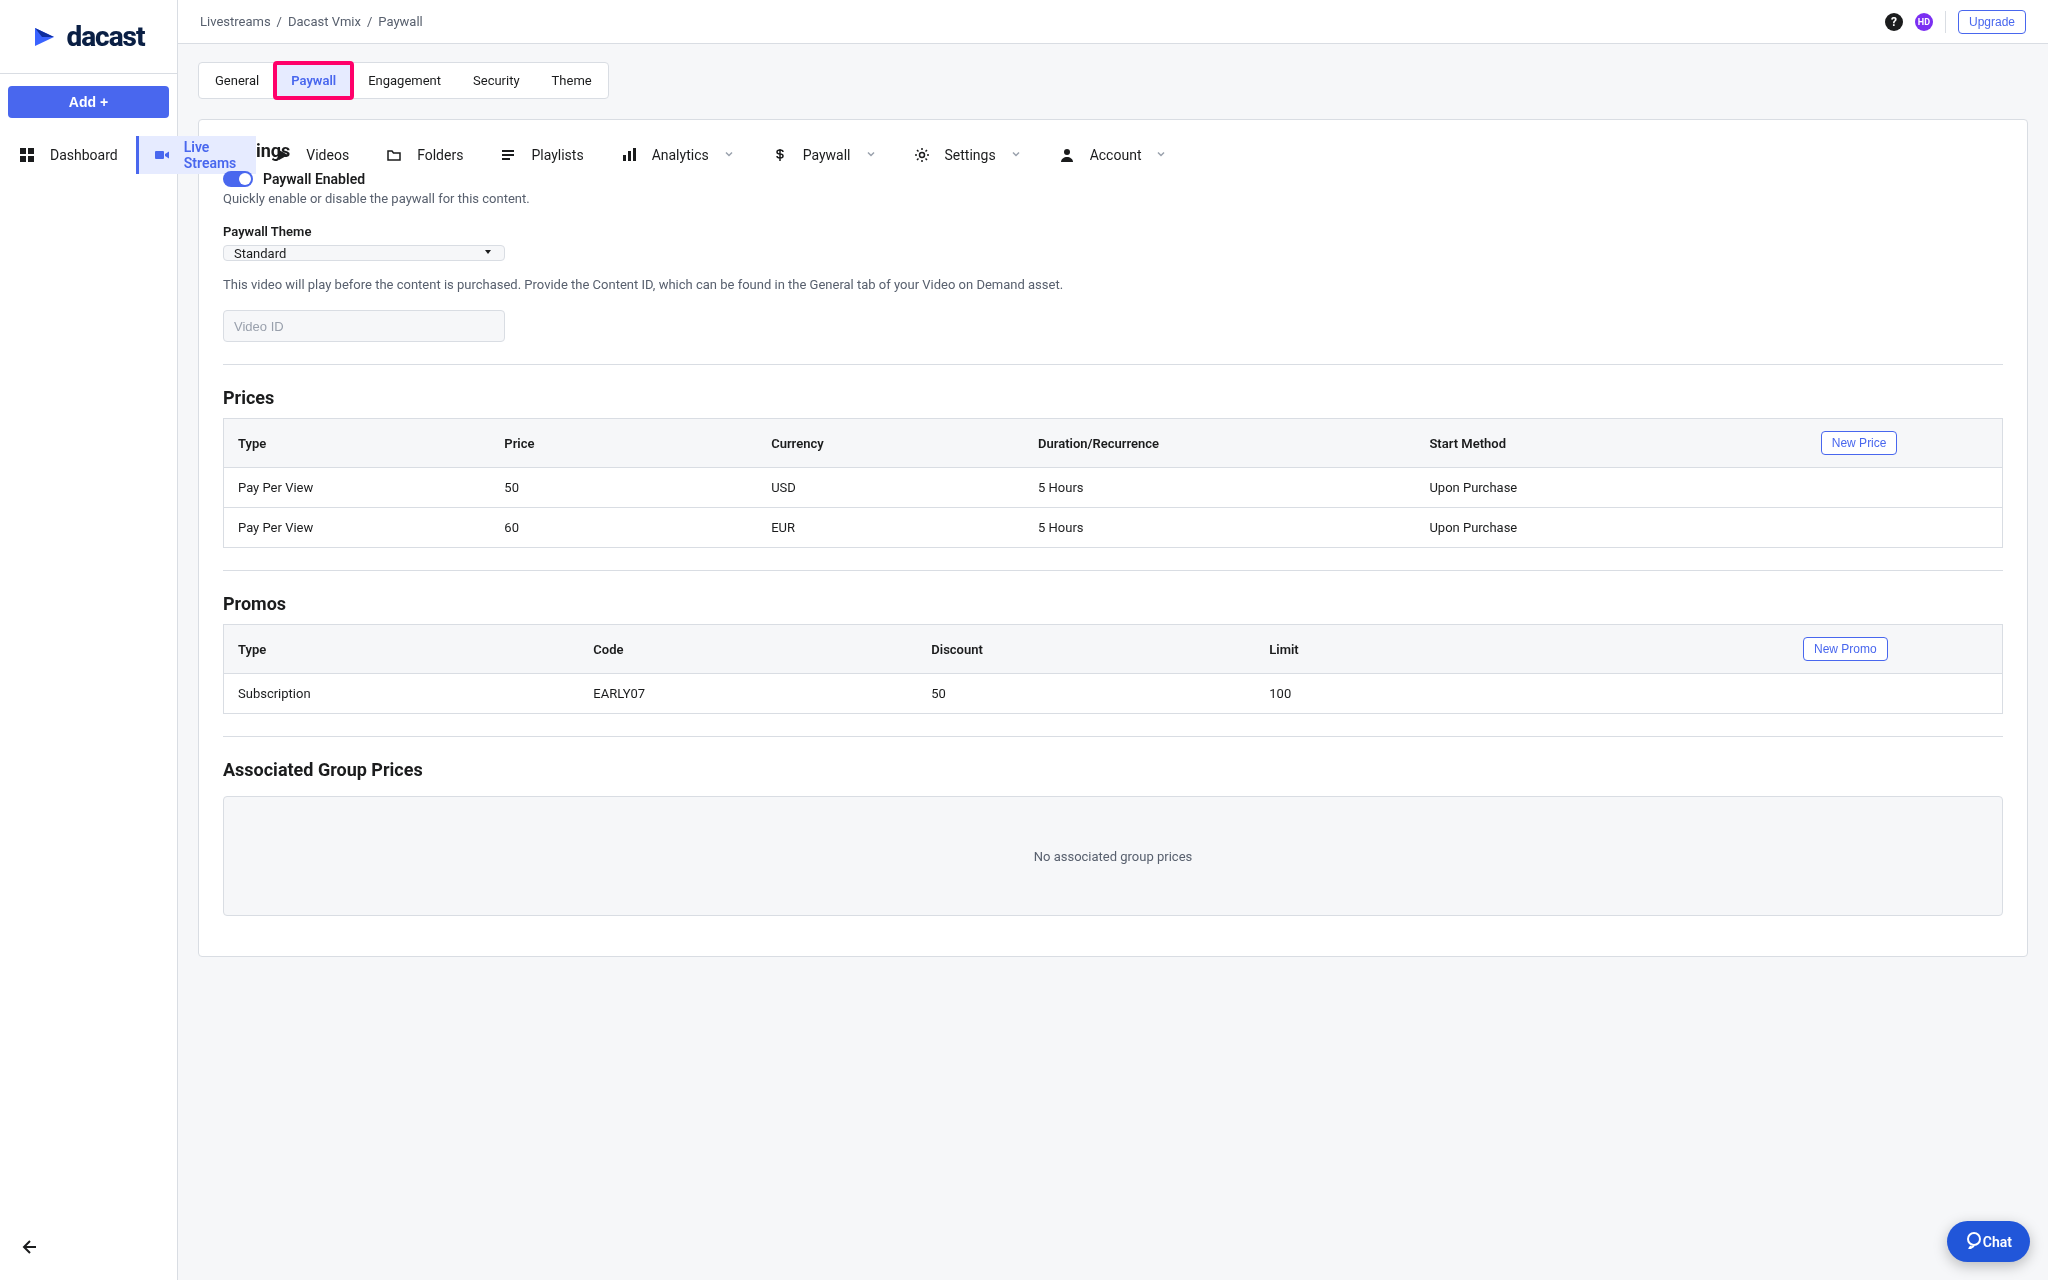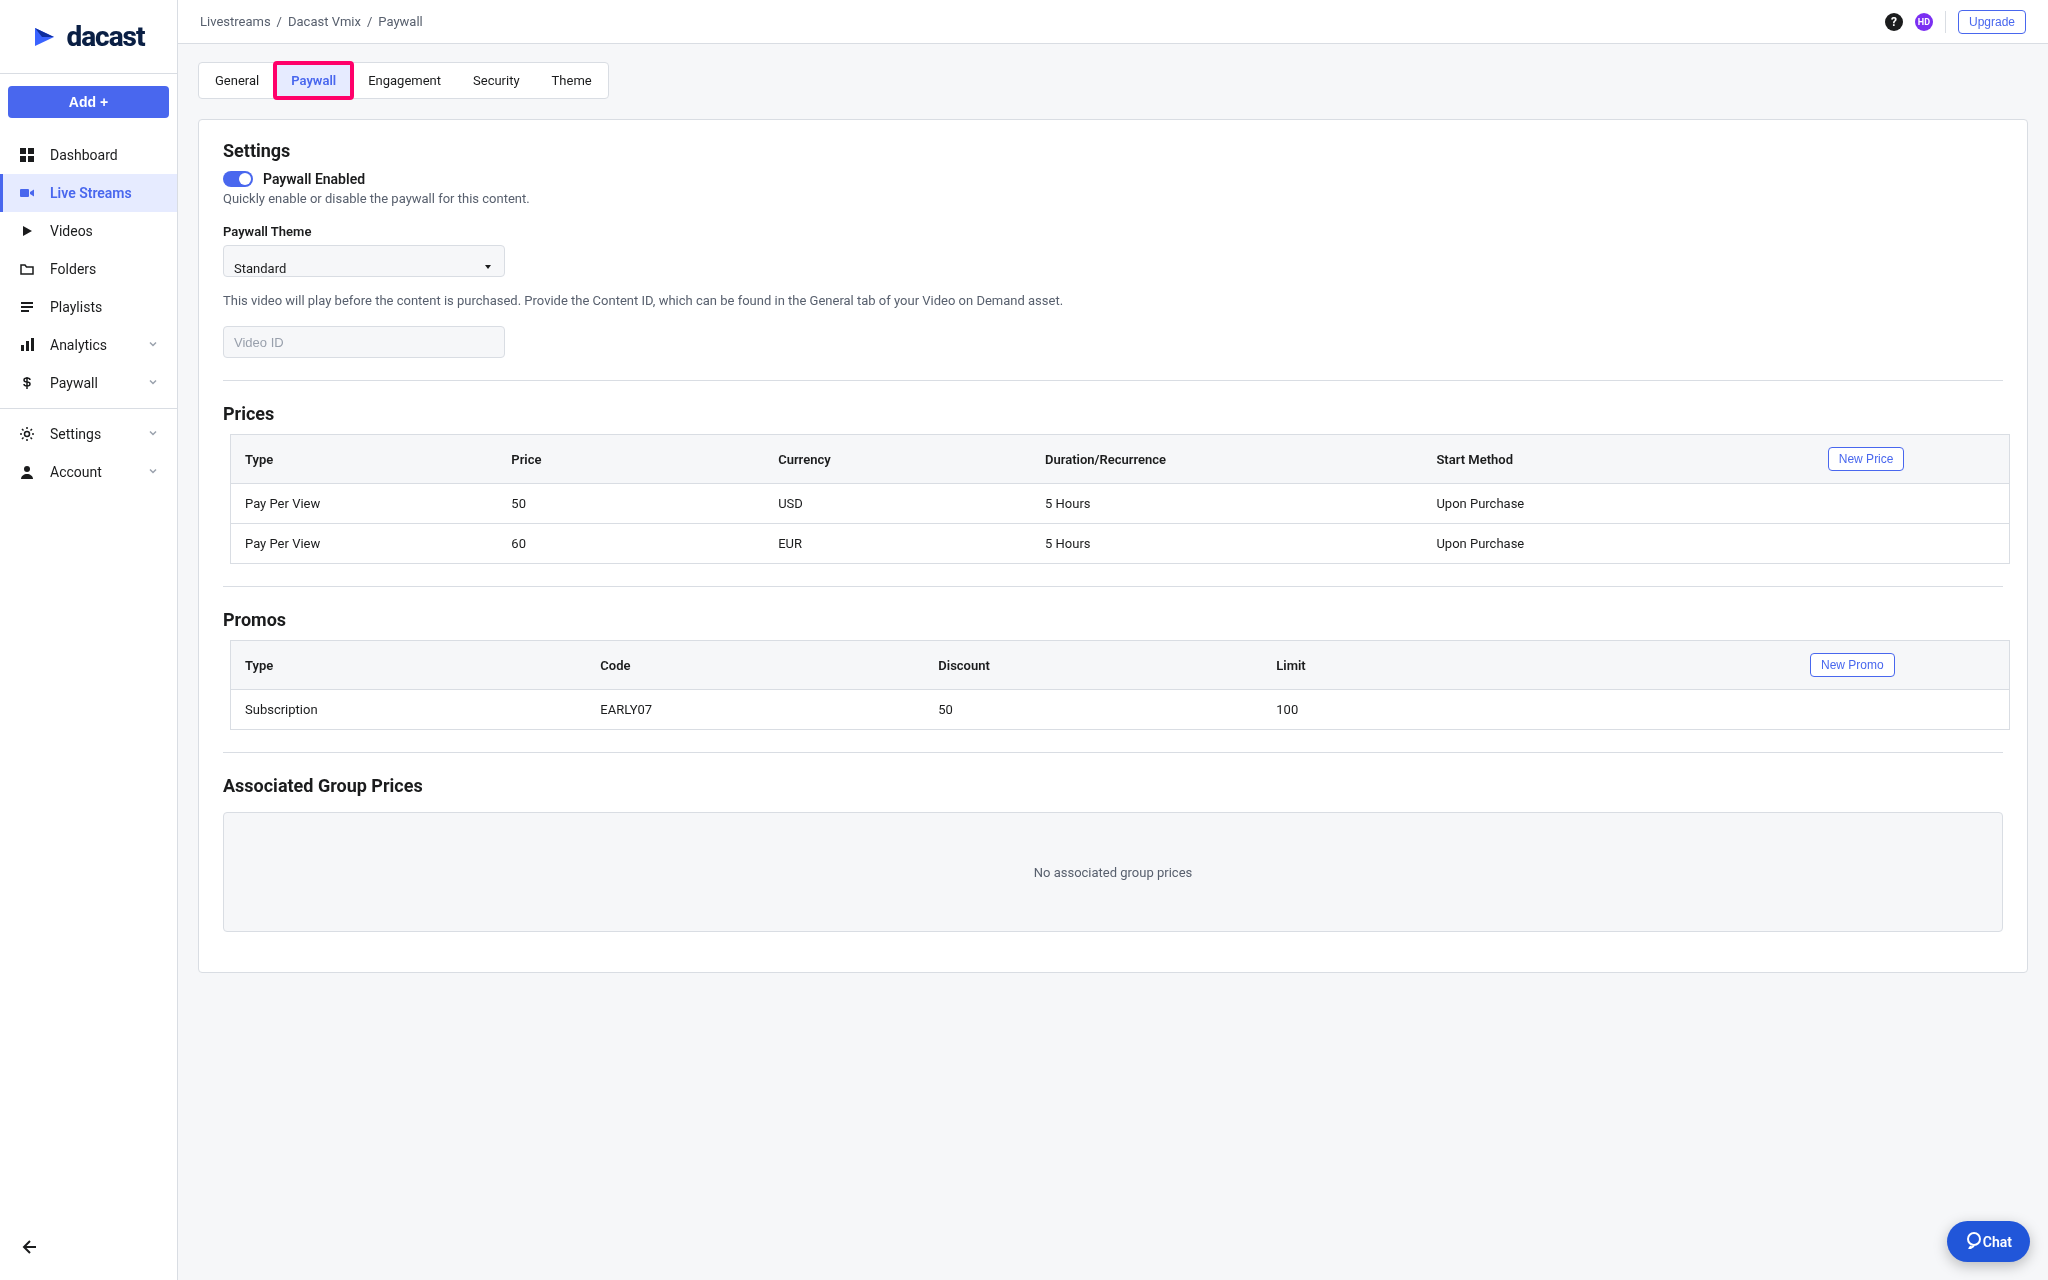--- a/index.html
+++ b/index.html
@@ -61,21 +61,20 @@
     color: #fff;
     border: 0;
     border-radius: 4px;
     height: 32px;
     font-weight: 600;
     font-size: 14px;
     cursor: pointer;
   }
   .nav {
     display: flex;
-    flex-direction: column;
     padding-top: 6px;
   }
   .nav-item {
     display: flex;
     align-items: center;
     gap: 14px;
     height: 38px;
     padding: 0 18px;
     color: var(--text);
     cursor: pointer;
@@ -229,25 +228,25 @@
     width:12px; height:12px; border-radius:50%;
     background:#fff;
   }
   .toggle-label { font-weight:600; font-size:14px; }
   .help-text { color: var(--text2); font-size:13px; margin: 4px 0 18px; }
   .field-label {
     font-weight:600; font-size:13px; margin-bottom:6px; display:block;
   }
   .select {
     width: 282px;
-    height: 32px;
+    height: 16px;
     border:1px solid var(--border);
     border-radius:4px;
     background: var(--panel-bg);
-    display:flex; align-items:flex-end;
+    display:flex; align-items:center;
     padding: 0 10px;
     justify-content: space-between;
     cursor:pointer;
     font-size:13px;
   }
   .input {
     width: 282px;
     height: 32px;
     border:1px solid var(--border);
     border-radius:4px;
@@ -261,21 +260,20 @@
     height:1px; background: var(--border);
     margin: 22px 0;
   }
   
   table.data {
     width:100%;
     border-collapse: collapse;
     border:1px solid var(--border);
     border-radius:4px;
     font-size:13px;
-    margin-left:7px;
   }
   table.data thead th {
     text-align:left;
     font-weight:600;
     background: var(--panel-bg);
     padding: 12px 14px;
     border-bottom:1px solid var(--border);
   }
   table.data tbody td {
     padding: 12px 14px;

